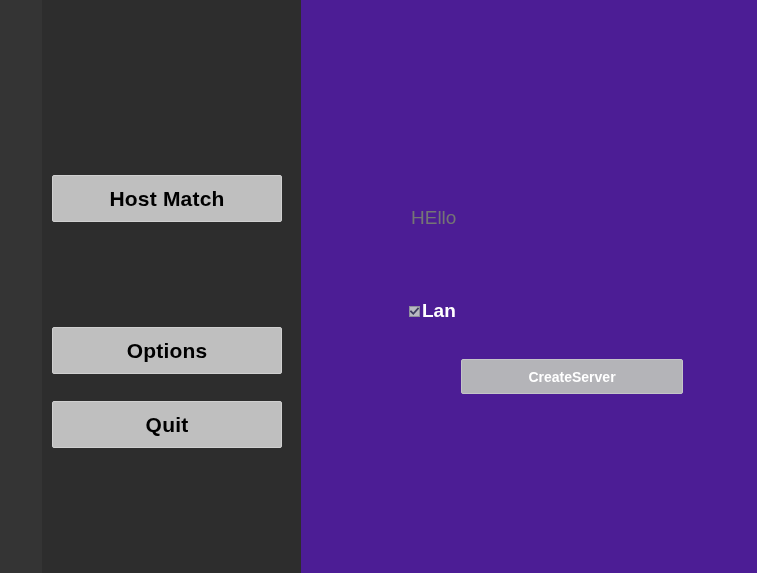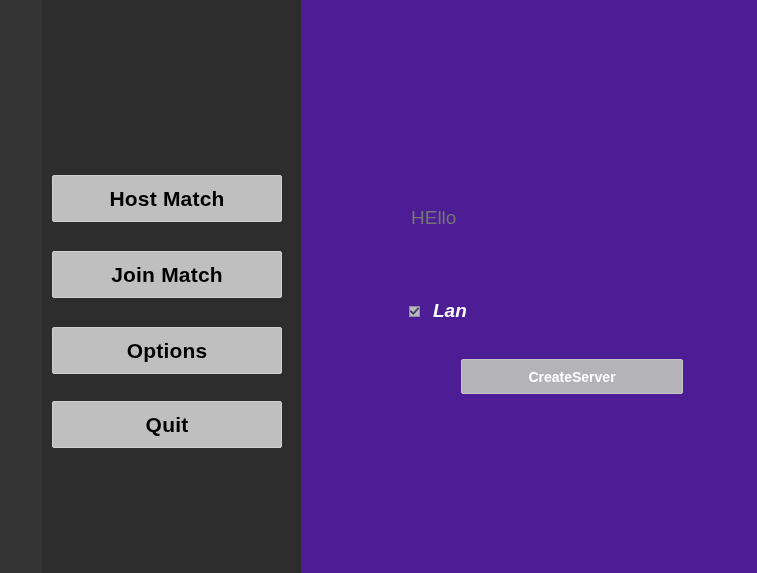--- a/index.html
+++ b/index.html
@@ -156,22 +156,21 @@
     left: 0;
     top: 0;
     width: 9px;
     height: 9px;
     display: block;
   }
   #lan-label {
     color: #ffffff;
     font-size: 19px;
     font-weight: bold;
-    margin-left: 13px;
-    font-style: italic;
+    margin-left: 2px;
   }
 
   
   #create-server-button {
     position: absolute;
     left: 160px;
     top: 359px;
     width: 222px;
     height: 35px;
     background: #b4b4b8;
@@ -192,21 +191,20 @@
 </style>
 </head>
 <body>
 
 <div id="app">
 
   <div id="sidebar">
 
     <button class="menu-button" id="btn-host">Host Match</button>
 
-    <button class="menu-button" id="btn-join">Join Match</button>
 
     <button class="menu-button" id="btn-options">Options</button>
 
     <button class="menu-button" id="btn-quit">Quit</button>
 
   </div>
 
   <div id="panel">
 
     <input id="server-name-field" type="text" placeholder="HEllo" style="">

